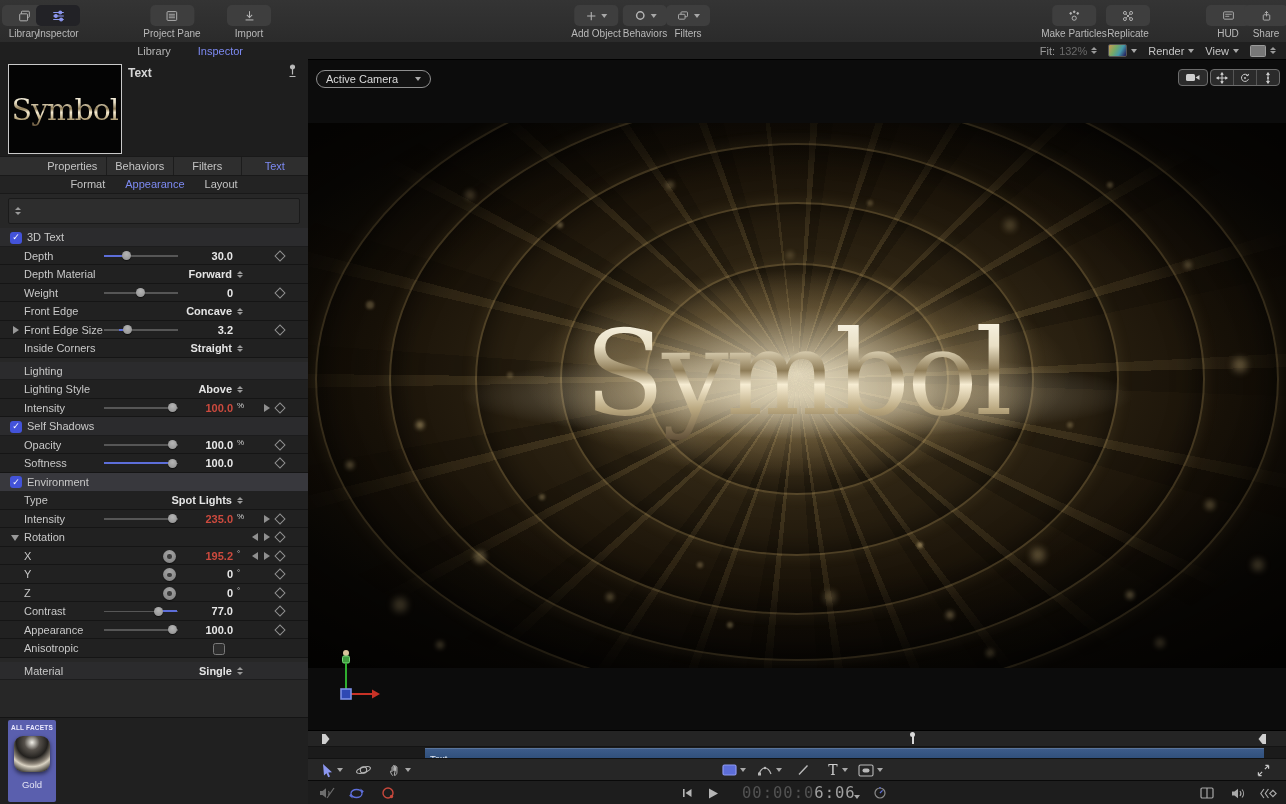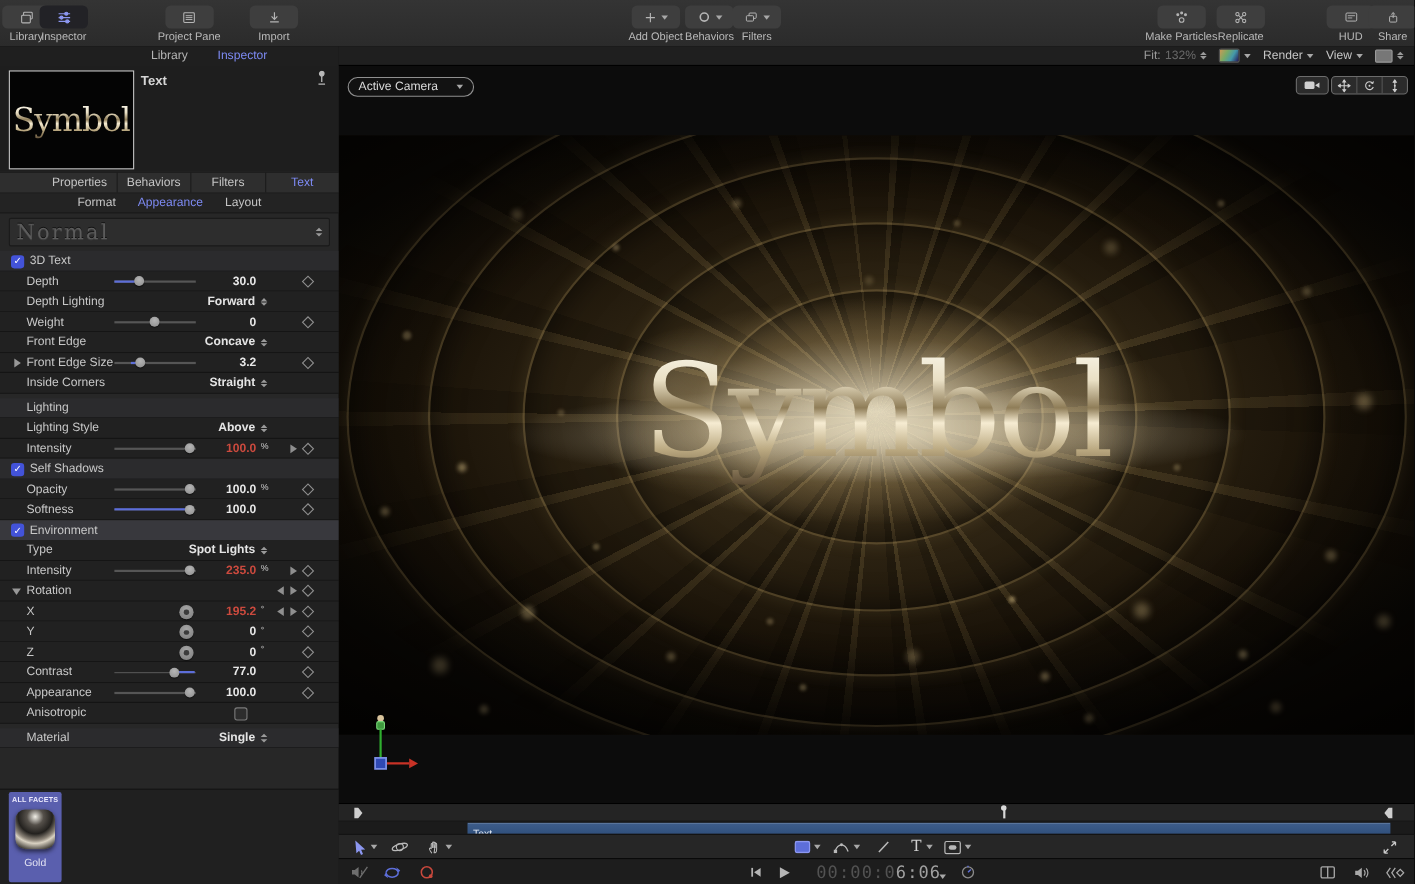--- a/index.html
+++ b/index.html
@@ -381,21 +381,20 @@
         <div class="tab">Behaviors</div>
         <div class="tab">Filters</div>
         <div class="tab active">Text</div>
       </div>
     <div class="subtabs" id="subtabs">
         <div class="stab">Format</div>
         <div class="stab active">Appearance</div>
         <div class="stab">Layout</div>
       </div>
     <div class="stylebox">
-      <span class="nm">Normal</span>
       <span class="stepper">
           <i class="u"></i>
           <i class="d"></i>
         </span>
     </div>
     <div class="rows" id="rows">
         <div class="prow head">
           <span class="cb">✓</span>
           <span class="plabel cbl">3D Text</span>
         </div>
@@ -403,21 +402,21 @@
           <span class="plabel">Depth</span>
           <span class="strack"></span>
           <span class="sfill" style="left: 104px; width: 22.2px;"></span>
           <span class="sthumb" style="left: 121.7px;"></span>
           <span class="pval">30.0</span>
           <div class="kf">
             <span class="kdia"></span>
           </div>
         </div>
         <div class="prow param">
-          <span class="plabel">Depth Lighting</span>
+          <span class="plabel">Depth Material</span>
           <span class="sel">
             <span class="sv">Forward</span>
             <span class="stepper">
               <i class="u"></i>
               <i class="d"></i>
             </span>
           </span>
         </div>
         <div class="prow param">
           <span class="plabel">Weight</span>

